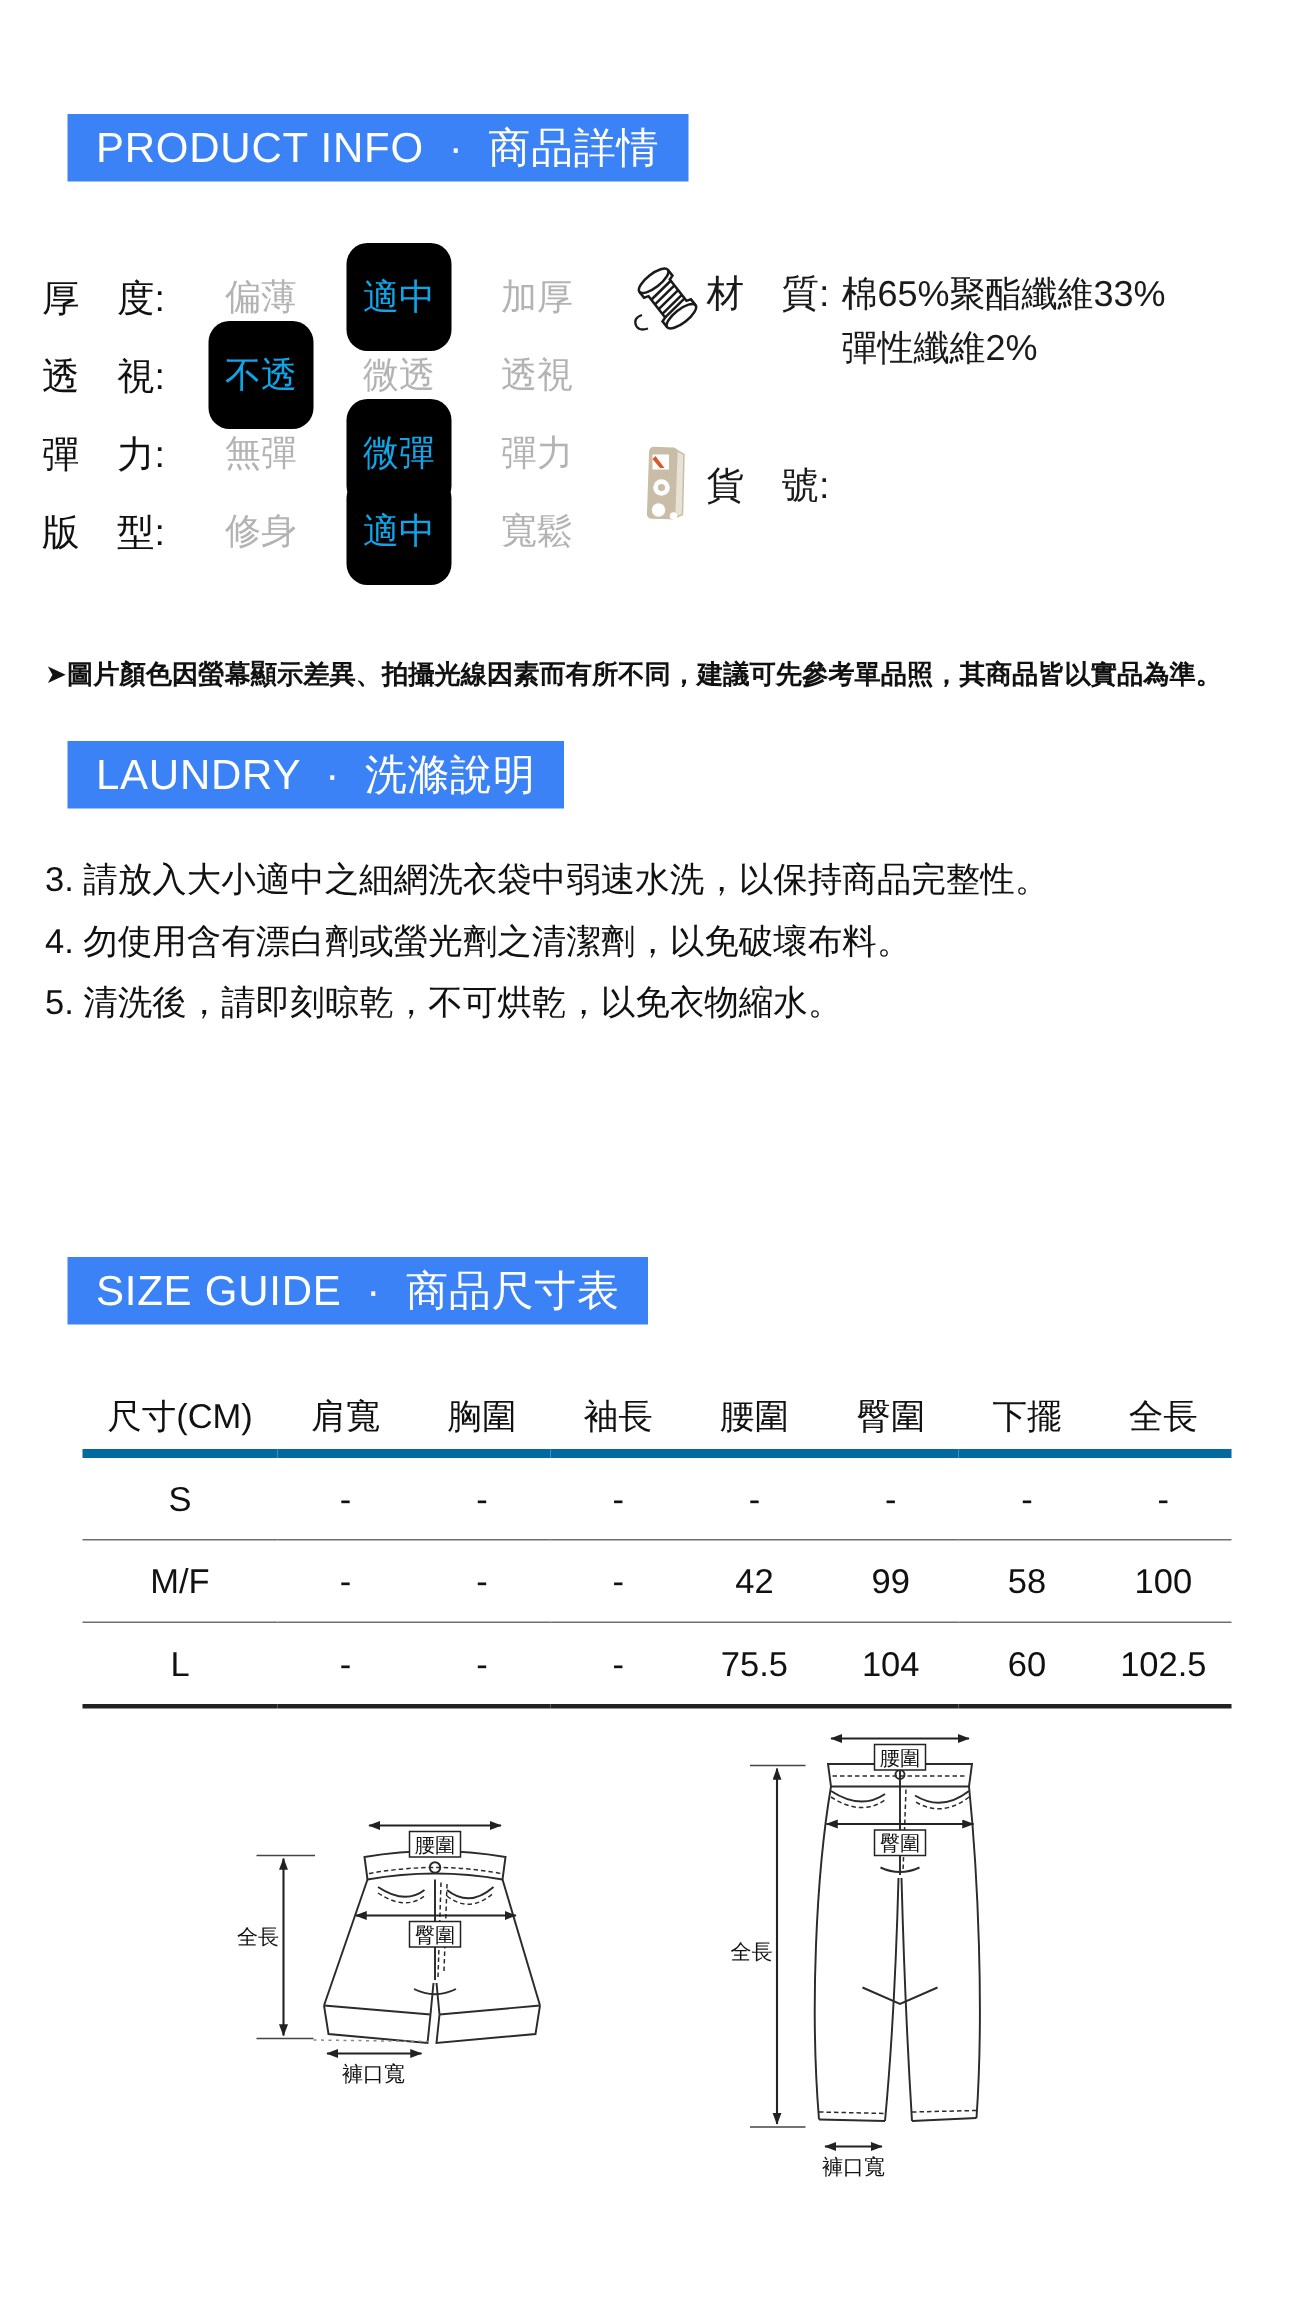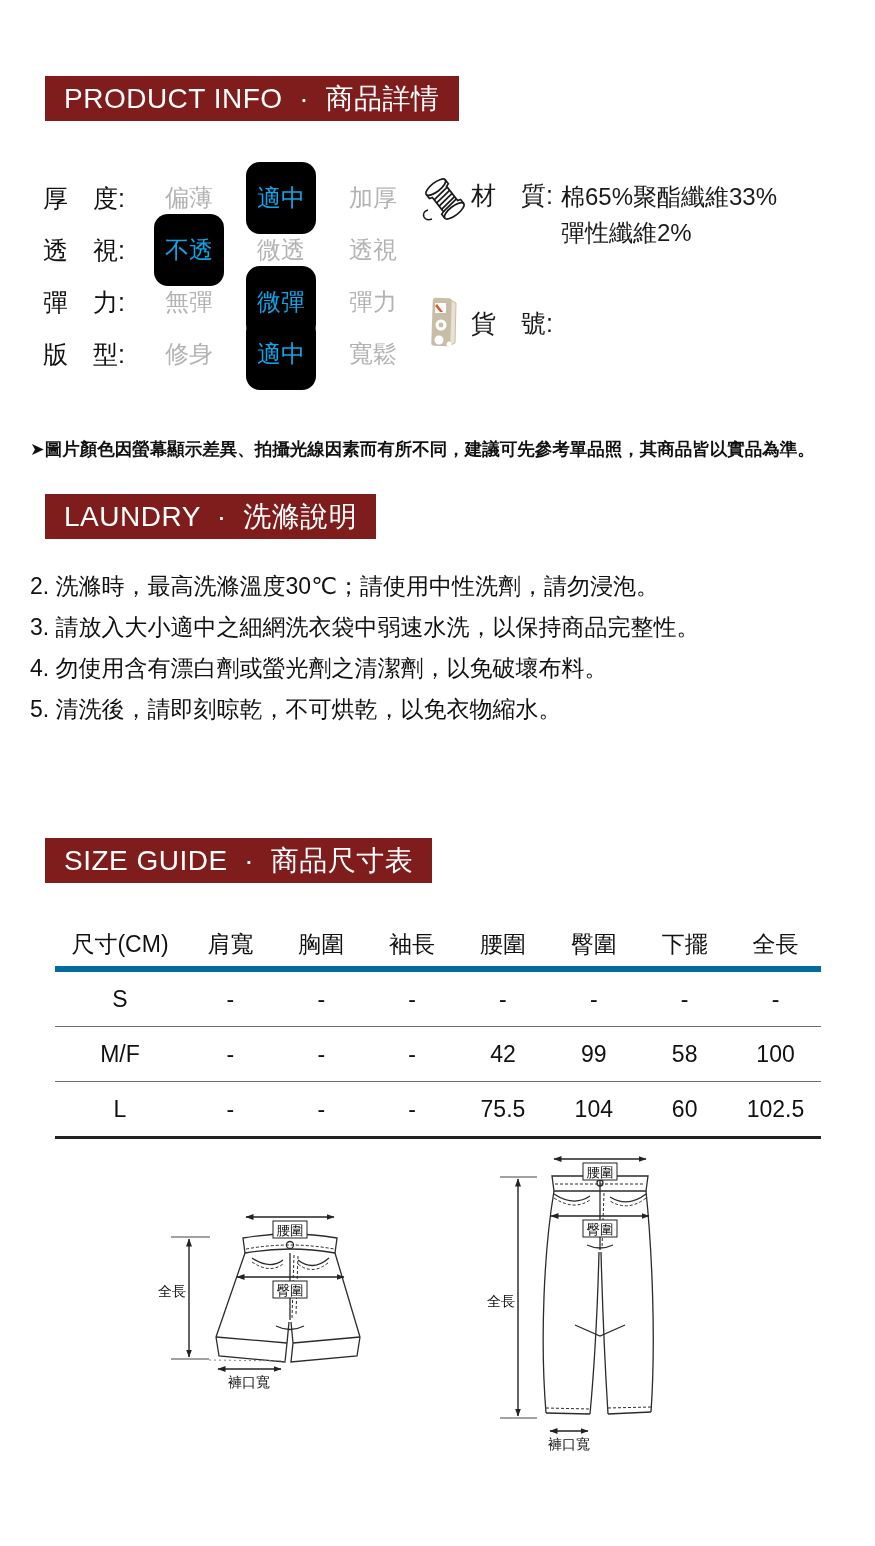--- a/index.html
+++ b/index.html
@@ -1,29 +1,29 @@
 <!DOCTYPE html>
 <html><head>
 <meta charset="utf-8">
 <style>
   html,body{margin:0;padding:0;}
   body{font-family:"Liberation Sans","DejaVu Sans",sans-serif;background:#fff;}
   .page{position:relative;width:875px;height:1546px;background:#fff;overflow:hidden;color:#1a1a1a;}
 
   
-  .bar{position:absolute;left:45px;background:#7f1d1d;color:#fff;height:45px;line-height:45px;
+  .bar{position:absolute;left:45px;background:#3b82f6;color:#fff;height:45px;line-height:45px;
        padding:0 19px;font-size:28px;font-weight:500;white-space:pre;letter-spacing:.5px;}
   .bar-product{top:76px;}
   .bar-laundry{top:494px;}
   .bar-size{top:838px;}
 
   
   .attrs{position:absolute;top:172px;left:28px;}
   .attr-row{display:flex;align-items:center;height:52px;}
-  .attr-label{display:inline-block;width:100px;font-size:25px;font-weight:500;color:#111;white-space:pre;margin-left:15px;}
+  .attr-label{display:inline-block;width:100px;font-size:25px;font-weight:500;color:#111;white-space:pre;}
   .opt{display:inline-block;width:92px;text-align:center;font-size:24px;color:#b3b3b3;}
   .opt .chip{display:inline-block;padding:2px 0;}
   .opt.sel .chip{background:#000;color:#0ea5e9;padding:20px 11px;border-radius:14px;}
 
   
   .right-info{position:absolute;top:176px;left:419px;width:450px;}
   .info-row{display:flex;align-items:flex-start;}
   .info-row .icon-cell{width:52px;display:flex;justify-content:center;flex:none;}
   .info-label{font-size:25px;font-weight:500;white-space:pre;flex:none;padding-top:3px;}
   .info-value{font-size:24px;line-height:36px;padding-top:3px;padding-left:8px;}
@@ -123,21 +123,20 @@
       </span>
       <span class="info-label">貨　號:</span>
     </div>
   </div>
 
   <div class="note note-top"><span>➤</span><span>圖片顏色因螢幕顯示差異、拍攝光線因素而有所不同，建議可先參考單品照，其商品皆以實品為準。</span></div>
 
   <div class="bar bar-laundry">LAUNDRY  ·  洗滌說明</div>
 
   <div class="laundry-list">
-    <div class="laundry-item">2. 洗滌時，最高洗滌溫度30℃；請使用中性洗劑，請勿浸泡。</div>
     <div class="laundry-item">3. 請放入大小適中之細網洗衣袋中弱速水洗，以保持商品完整性。</div>
     <div class="laundry-item">4. 勿使用含有漂白劑或螢光劑之清潔劑，以免破壞布料。</div>
     <div class="laundry-item">5. 清洗後，請即刻晾乾，不可烘乾，以免衣物縮水。</div>
   </div>
 
   <div class="bar bar-size">SIZE GUIDE  ·  商品尺寸表</div>
 
   <table class="size">
     <colgroup>
         <col class="c0">

